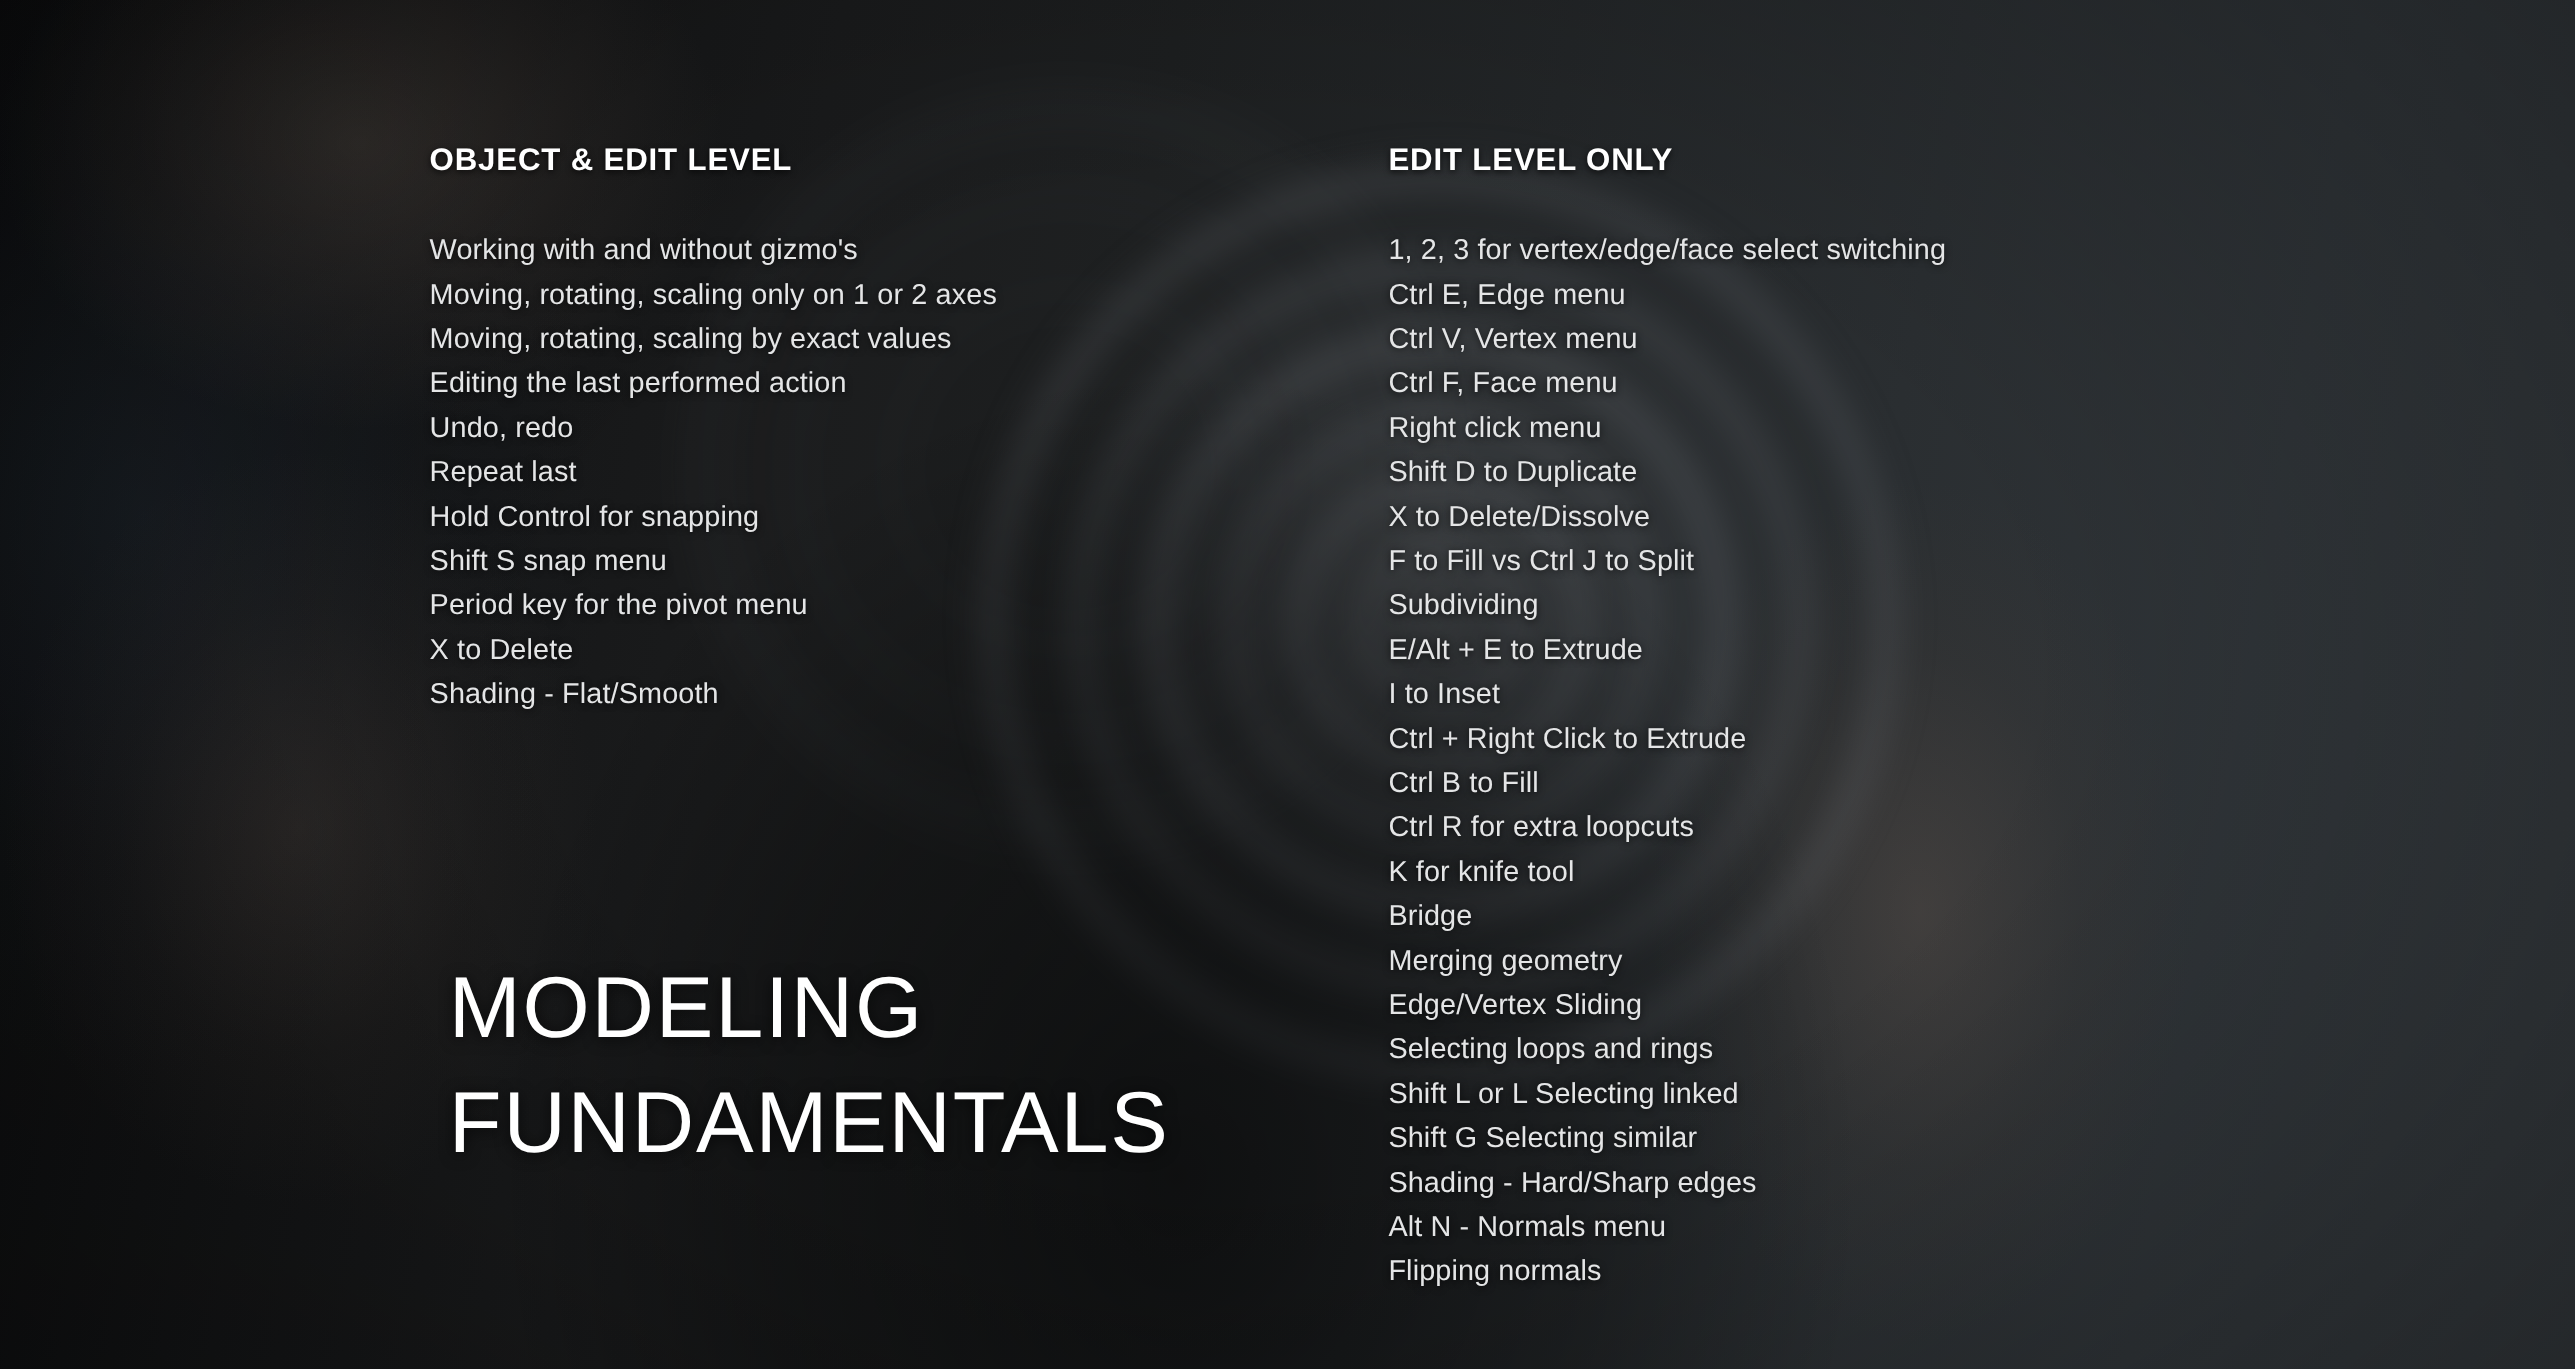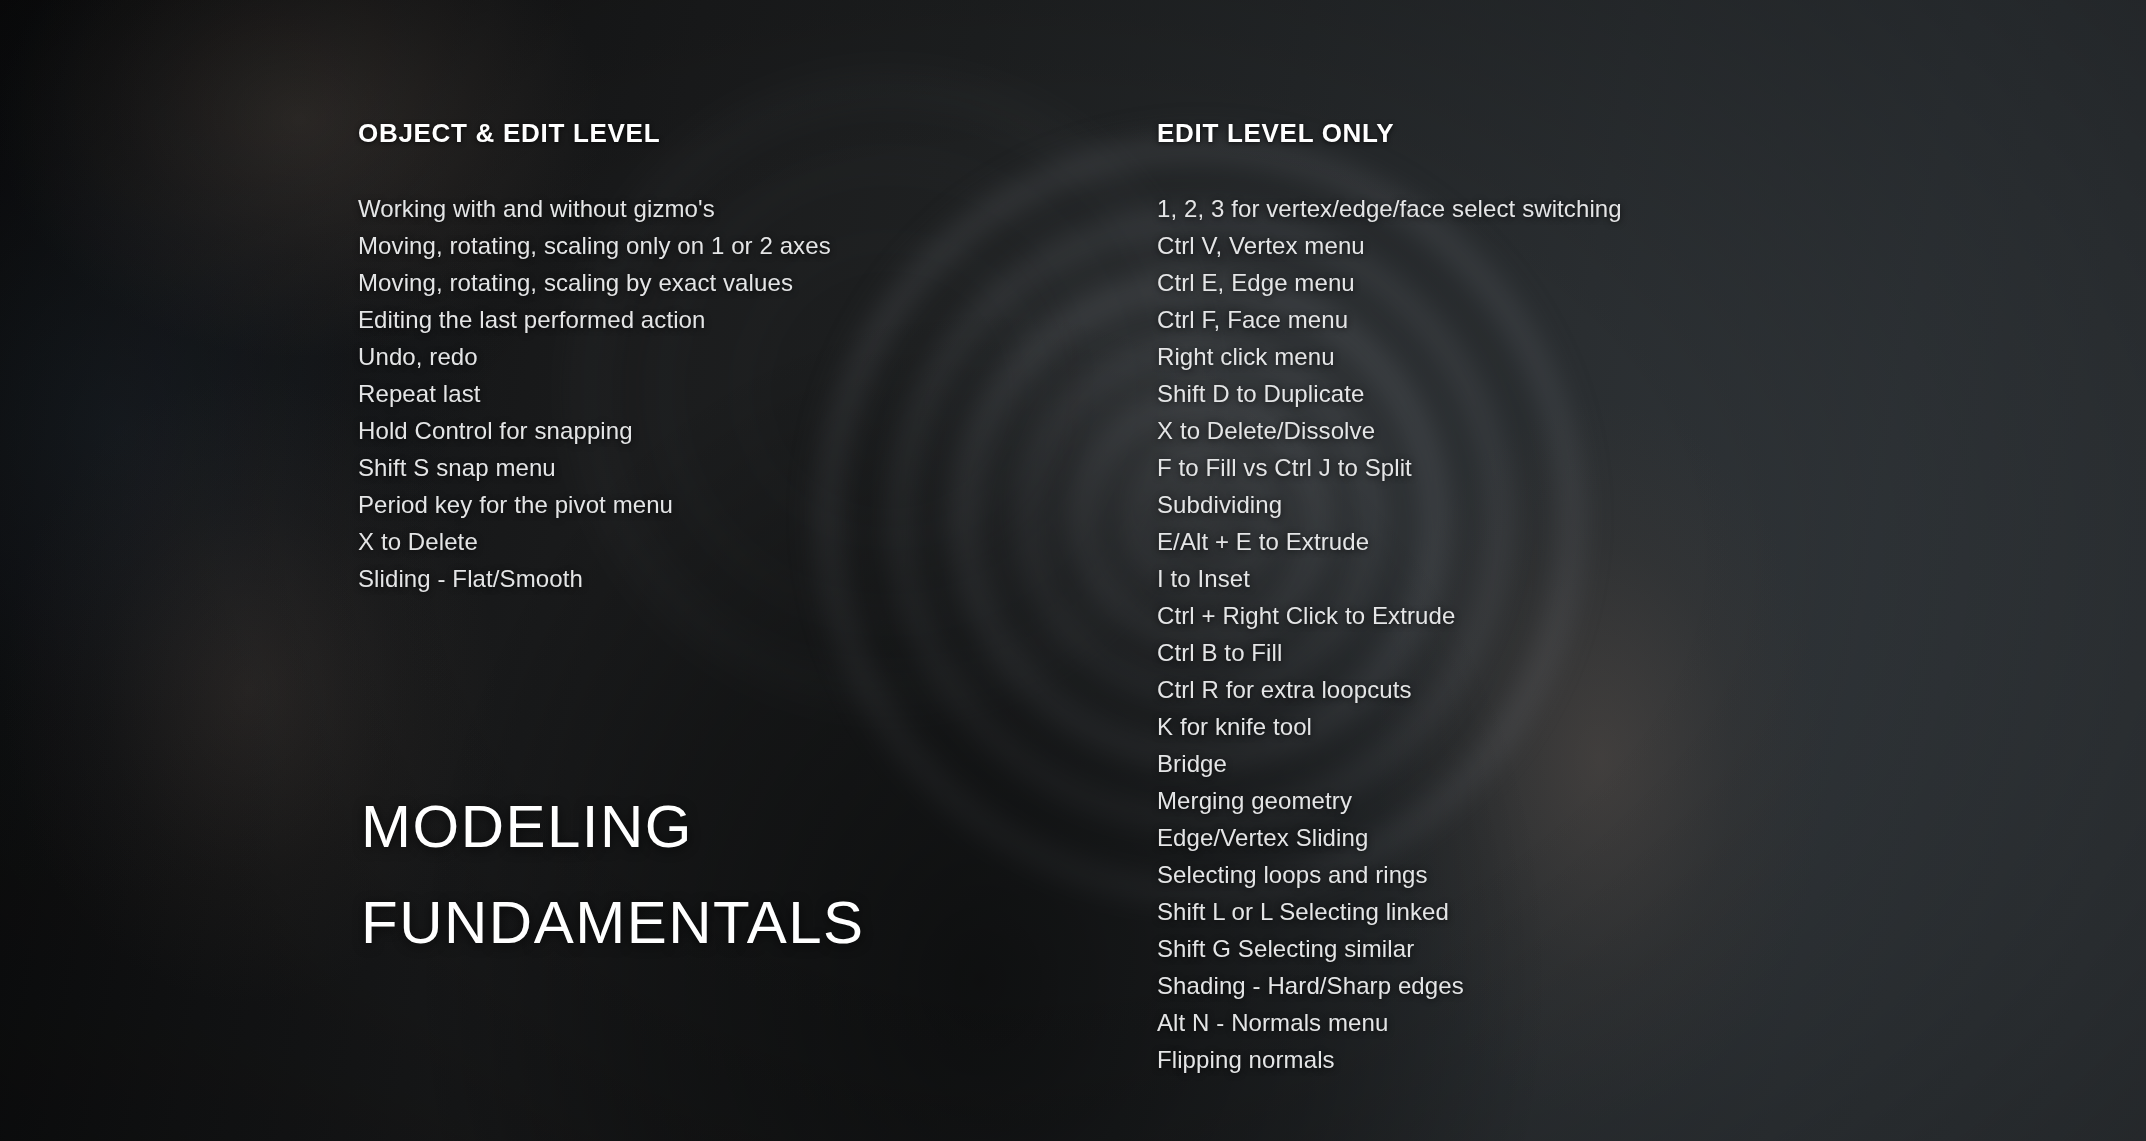--- a/index.html
+++ b/index.html
@@ -130,22 +130,22 @@
     color: #e4e5e6;
     letter-spacing: 0.1px;
     white-space: nowrap;
     text-shadow: 0 1px 6px rgba(0,0,0,0.72);
   }
 
   .title {
     position: absolute;
     left: 358px;
     top: 776px;
-    margin: 3px;
-    font-size: 60px;
+    margin: 16px;
+    font-size: 72px;
     font-weight: 300;
     line-height: 96px;
     letter-spacing: 1.5px;
     color: #ffffff;
     text-shadow: 0 2px 12px rgba(0,0,0,0.7);
   }
   .title-line { display: block; white-space: nowrap; }
 </style>
 </head>
 <body>
@@ -195,30 +195,30 @@
       <li>Working with and without gizmo's</li>
       <li>Moving, rotating, scaling only on 1 or 2 axes</li>
       <li>Moving, rotating, scaling by exact values</li>
       <li>Editing the last performed action</li>
       <li>Undo, redo</li>
       <li>Repeat last</li>
       <li>Hold Control for snapping</li>
       <li>Shift S snap menu</li>
       <li>Period key for the pivot menu</li>
       <li>X to Delete</li>
-      <li>Sliding - Flat/Smooth</li>
+      <li>Shading - Flat/Smooth</li>
     </ul>
   </div>
 
   <div class="col col-right">
     <h2 class="col-header">EDIT LEVEL ONLY</h2>
     <ul class="col-list">
       <li>1, 2, 3 for vertex/edge/face select switching</li>
+      <li>Ctrl E, Edge menu</li>
       <li>Ctrl V, Vertex menu</li>
-      <li>Ctrl E, Edge menu</li>
       <li>Ctrl F, Face menu</li>
       <li>Right click menu</li>
       <li>Shift D to Duplicate</li>
       <li>X to Delete/Dissolve</li>
       <li>F to Fill vs Ctrl J to Split</li>
       <li>Subdividing</li>
       <li>E/Alt + E to Extrude</li>
       <li>I to Inset</li>
       <li>Ctrl + Right Click to Extrude</li>
       <li>Ctrl B to Fill</li>

